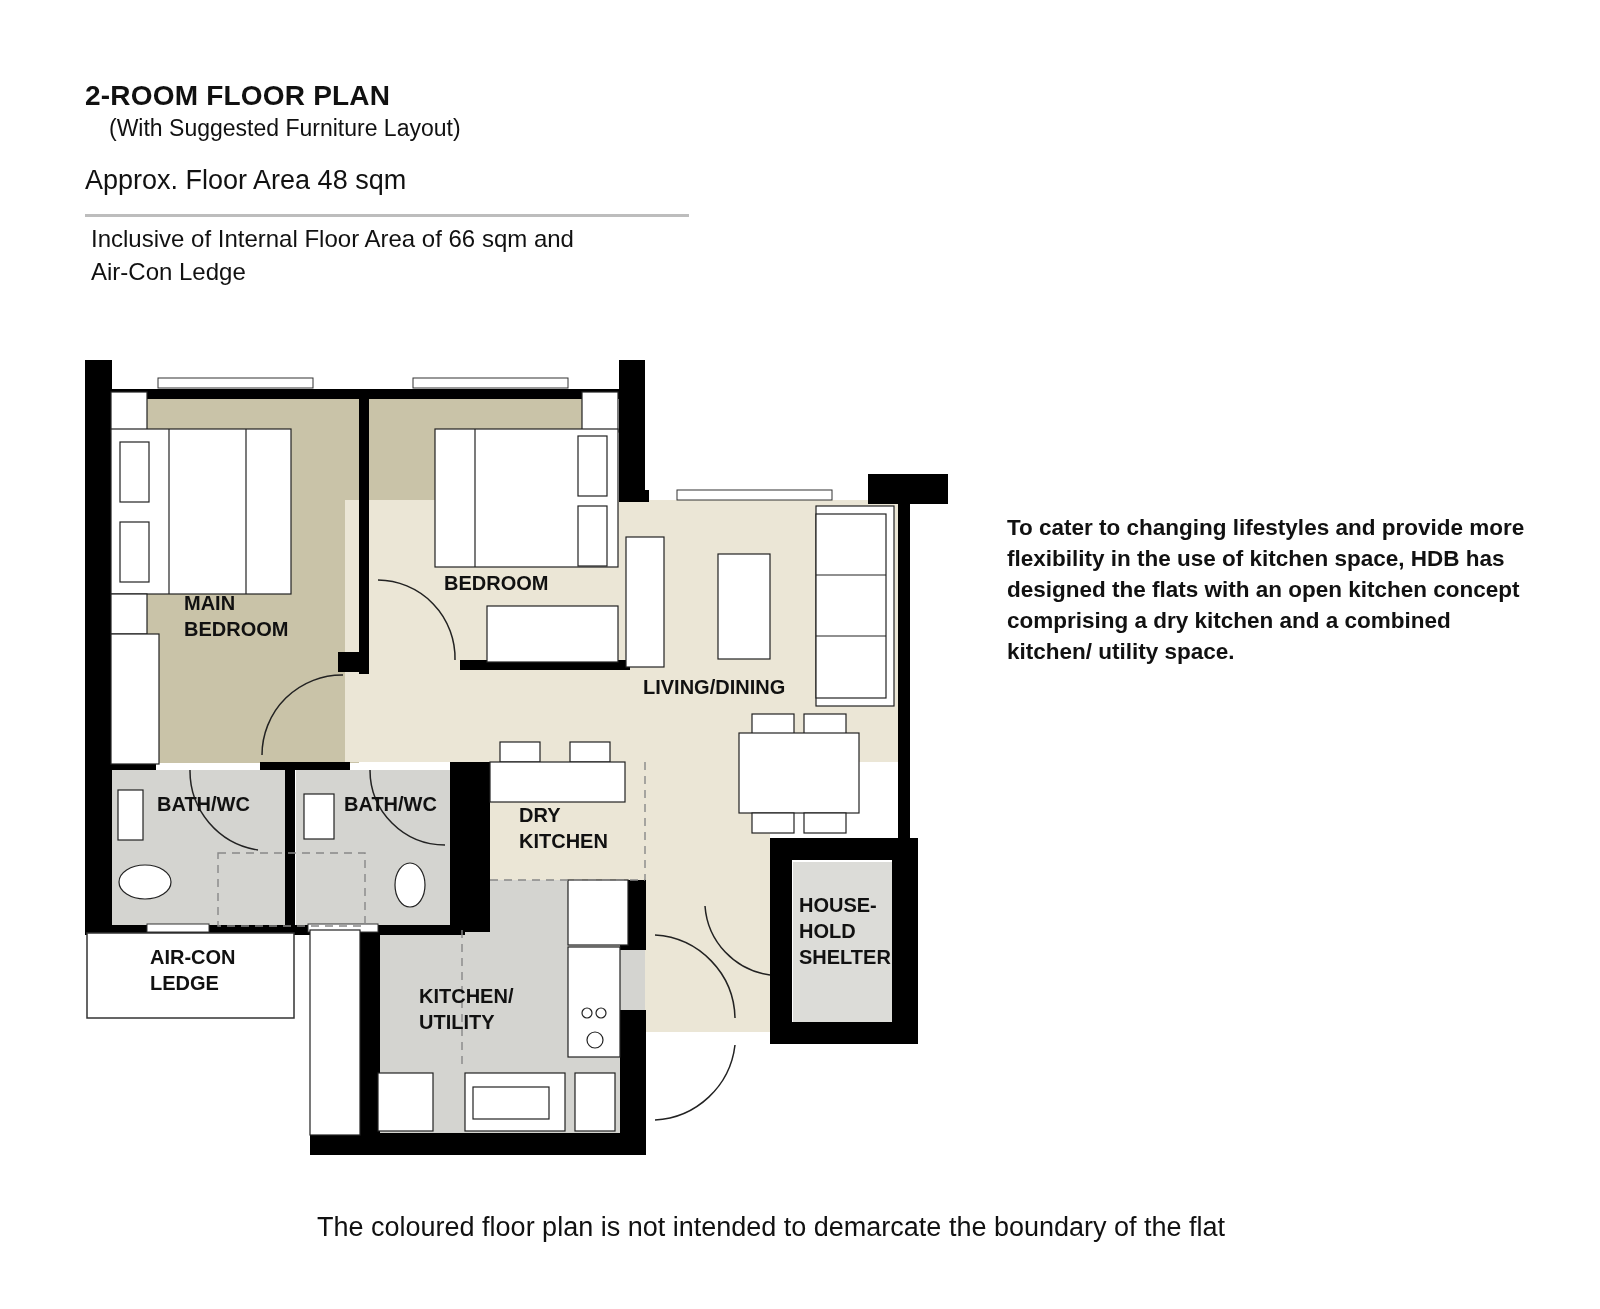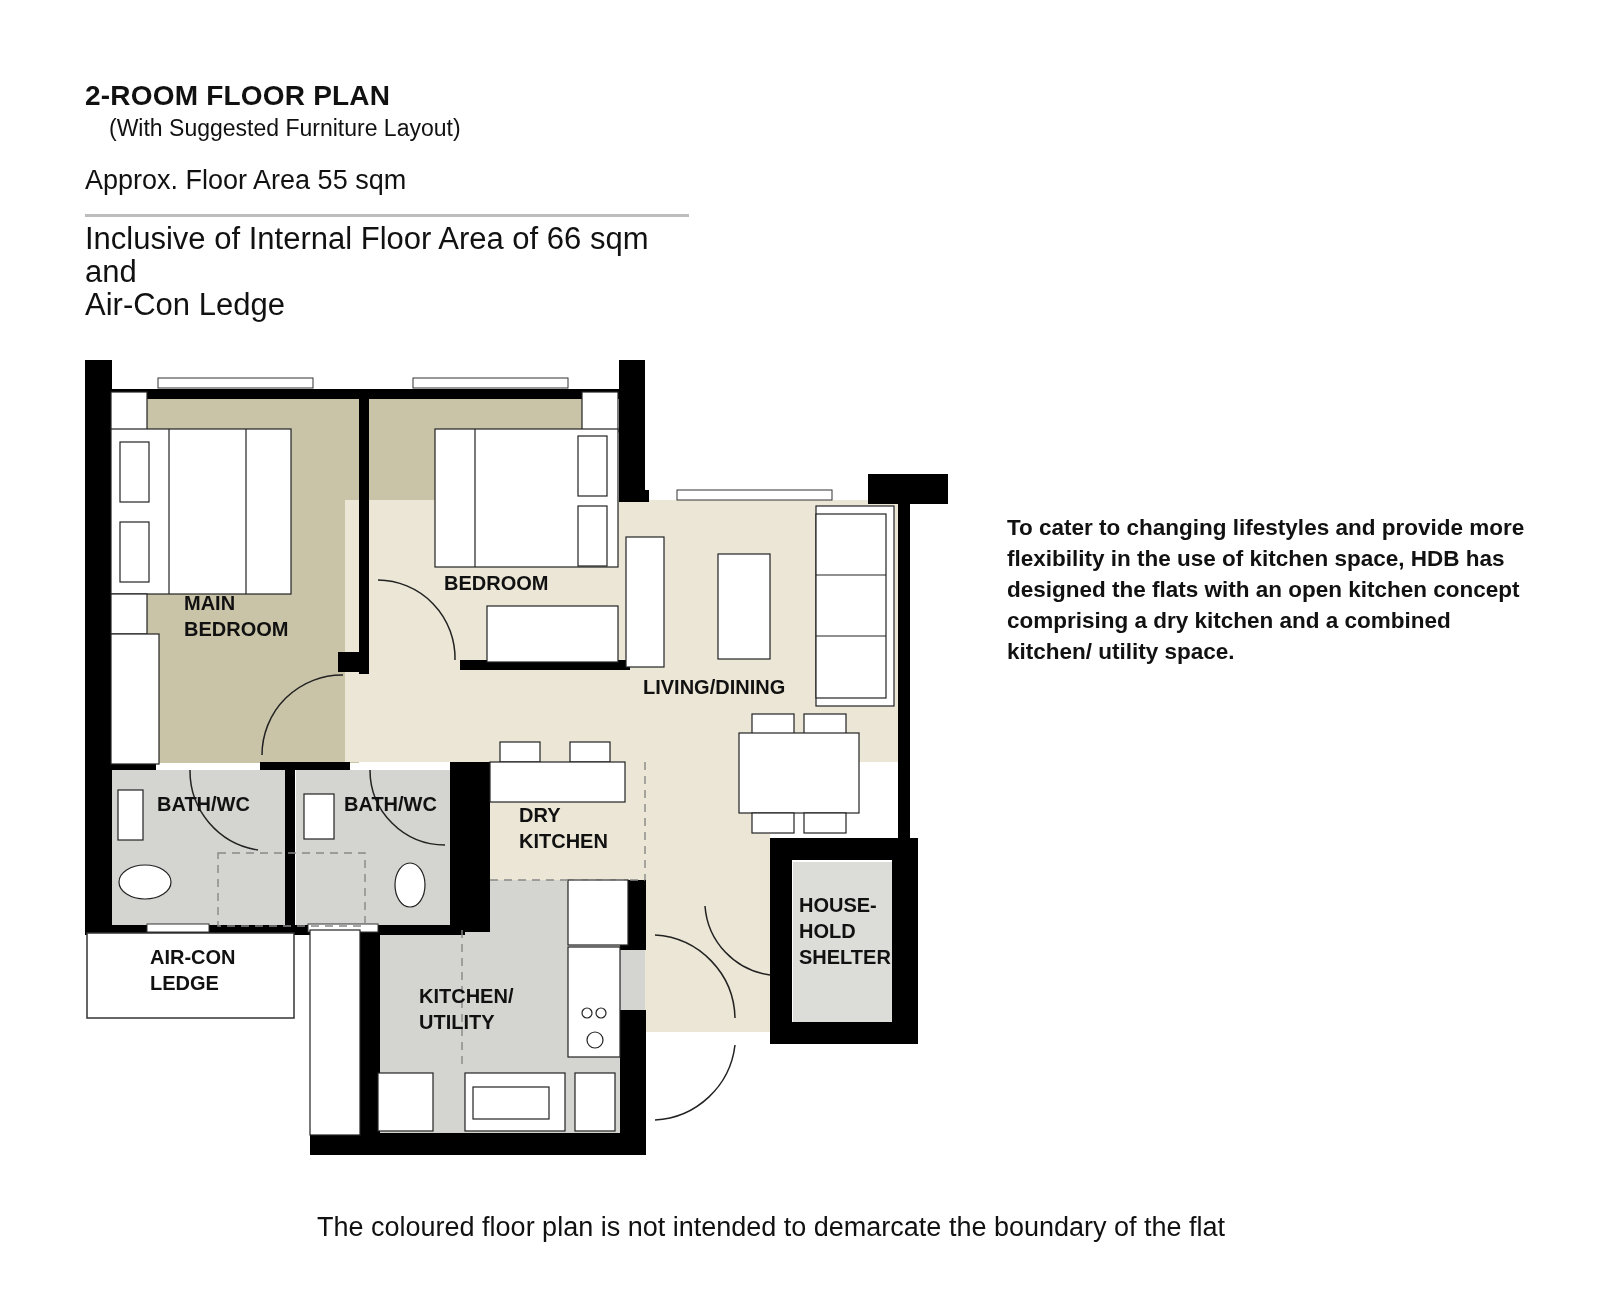--- a/index.html
+++ b/index.html
@@ -1,33 +1,33 @@
 <!DOCTYPE html>
 <html><head>
 <meta charset="utf-8">
 <style>
   html, body { margin: 0; padding: 0; background: #ffffff; }
   body { width: 1600px; height: 1309px; position: relative; overflow: hidden; font-family: "Liberation Sans", sans-serif; color: #111; }
   .title { position: absolute; left: 85px; top: 80px; font-size: 28px; font-weight: bold; letter-spacing: 0.2px; }
   .subtitle { position: absolute; left: 85px; top: 115px; font-size: 23px; margin-left: 24px; }
   .area { position: absolute; left: 85px; top: 165px; font-size: 27px; }
   .divider { position: absolute; left: 85px; top: 214px; width: 604px; height: 3px; background: #bdbdbd; }
-  .inclusive { position: absolute; left: 85px; top: 222px; font-size: 31px; line-height: 33px; width: 620px; }
+  .inclusive { position: absolute; left: 91px; top: 222px; font-size: 24px; line-height: 33px; width: 620px; }
   .notes { position: absolute; left: 1007px; top: 512px; width: 520px; font-size: 22.5px; font-weight: bold; line-height: 31px; }
   .notes p { margin: 0 0 31px 0; }
   .footer { position: absolute; left: 317px; top: 1212px; font-size: 27px; text-align: right; }
   svg.plan { position: absolute; left: 0; top: 0; }
   .lbl { font-family: "Liberation Sans", sans-serif; font-weight: bold; font-size: 20px; fill: #111; }
 </style>
 </head>
 <body>
 
 <div class="title">2-ROOM FLOOR PLAN</div>
 <div class="subtitle">(With Suggested Furniture Layout)</div>
-<div class="area">Approx. Floor Area 55 sqm</div>
+<div class="area">Approx. Floor Area 48 sqm</div>
 <div class="divider"></div>
 <div class="inclusive">
   <div>Inclusive of Internal Floor Area of 66 sqm and</div>
   <div>Air-Con Ledge</div>
 </div>
 
 <svg class="plan" width="1600" height="1309" viewBox="0 0 1600 1309" xmlns="http://www.w3.org/2000/svg">
 
   <g>
     <rect x="111" y="389" width="248" height="374" fill="#c9c3a8"></rect>

